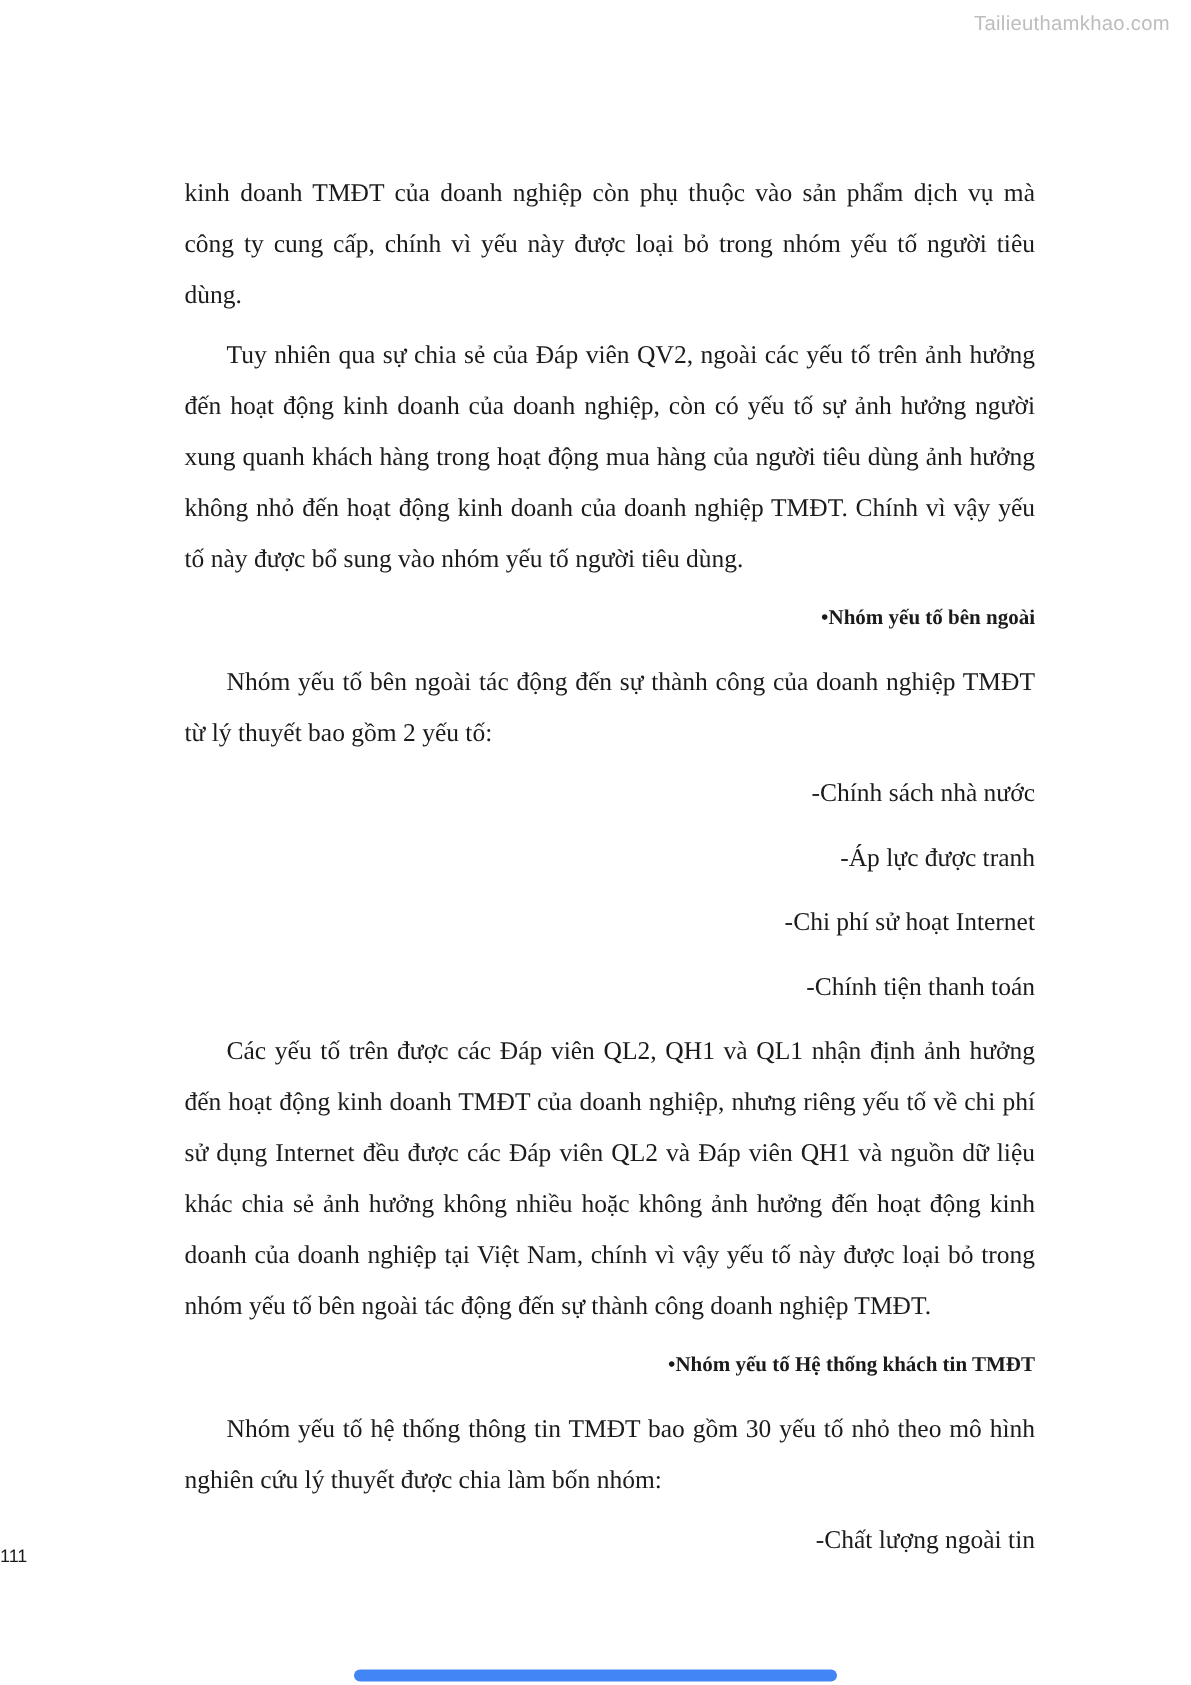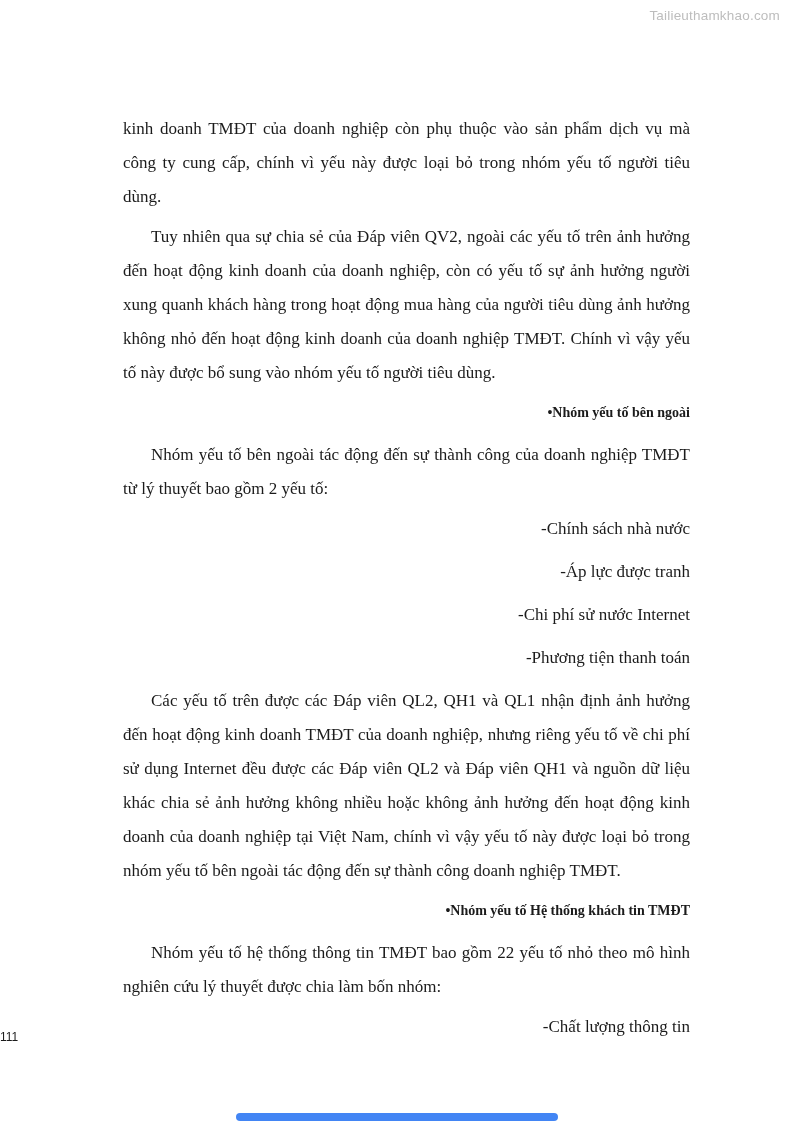--- a/index.html
+++ b/index.html
@@ -100,36 +100,36 @@
 
     <p class="para indent">Nhóm yếu tố bên ngoài tác động đến sự thành công của doanh nghiệp TMĐT từ lý thuyết bao gồm 2 yếu tố:</p>
 
     <div class="dash-item">
       <span class="dash">-</span><span>Chính sách nhà nước</span>
     </div>
     <div class="dash-item">
       <span class="dash">-</span><span>Áp lực được tranh</span>
     </div>
     <div class="dash-item">
-      <span class="dash">-</span><span>Chi phí sử nước Internet</span>
+      <span class="dash">-</span><span>Chi phí sử hoạt Internet</span>
     </div>
     <div class="dash-item">
-      <span class="dash">-</span><span>Phương tiện thanh toán</span>
+      <span class="dash">-</span><span>Chính tiện thanh toán</span>
     </div>
 
     <p class="para indent">Các yếu tố trên được các Đáp viên QL2, QH1 và QL1 nhận định ảnh hưởng đến hoạt động kinh doanh TMĐT của doanh nghiệp, nhưng riêng yếu tố về chi phí sử dụng Internet đều được các Đáp viên QL2 và Đáp viên QH1 và nguồn dữ liệu khác chia sẻ ảnh hưởng không nhiều hoặc không ảnh hưởng đến hoạt động kinh doanh của doanh nghiệp tại Việt Nam, chính vì vậy yếu tố này được loại bỏ trong nhóm yếu tố bên ngoài tác động đến sự thành công doanh nghiệp TMĐT.</p>
 
     <div class="heading">
       <span class="bullet">•</span><span>Nhóm yếu tố Hệ thống khách tin TMĐT</span>
     </div>
 
-    <p class="para indent">Nhóm yếu tố hệ thống thông tin TMĐT bao gồm 22 yếu tố nhỏ theo mô hình nghiên cứu lý thuyết được chia làm bốn nhóm:</p>
+    <p class="para indent">Nhóm yếu tố hệ thống thông tin TMĐT bao gồm 30 yếu tố nhỏ theo mô hình nghiên cứu lý thuyết được chia làm bốn nhóm:</p>
 
     <div class="dash-item">
-      <span class="dash">-</span><span>Chất lượng thông tin</span>
+      <span class="dash">-</span><span>Chất lượng ngoài tin</span>
     </div>
 
   </div>
 
   <div class="page-number">111</div>
 
   <div class="accent-bar"></div>
 
 </div>
 

